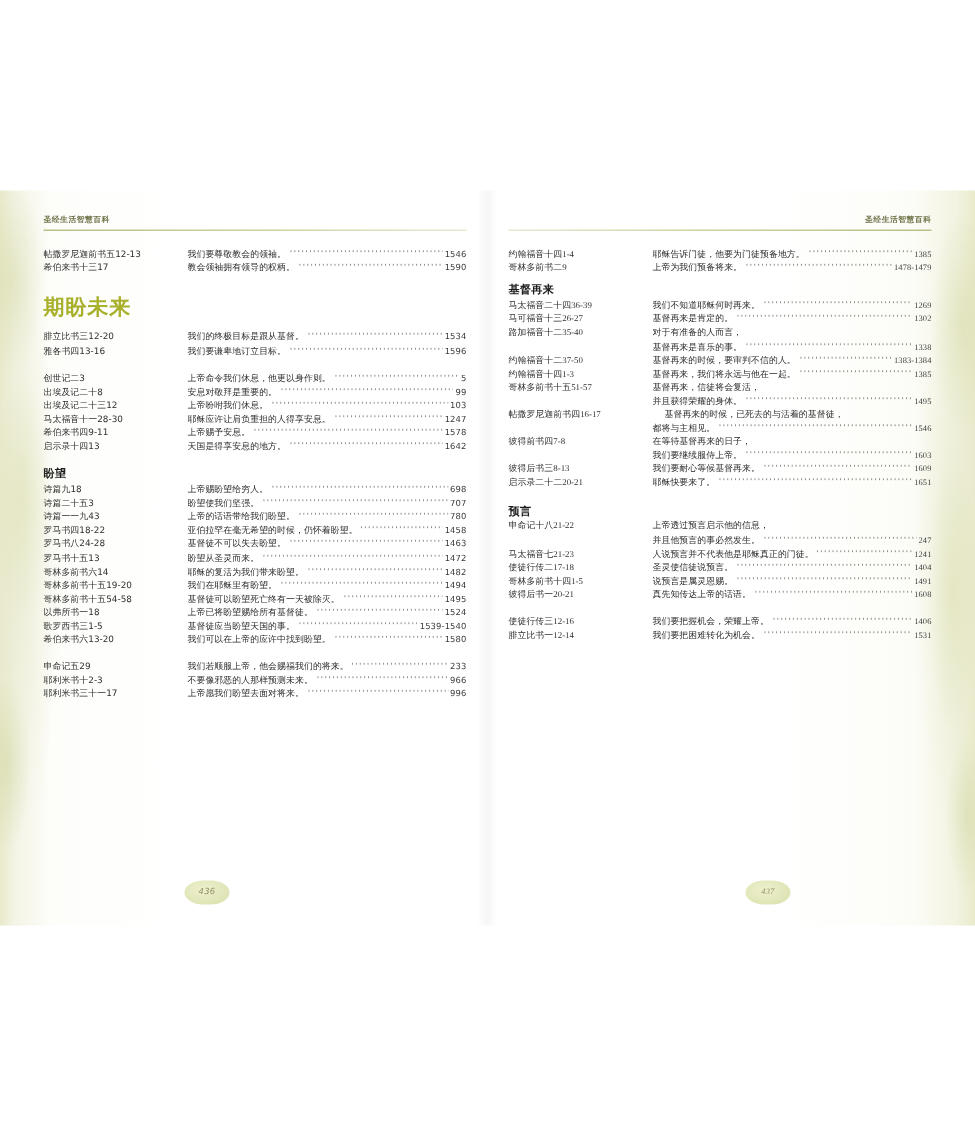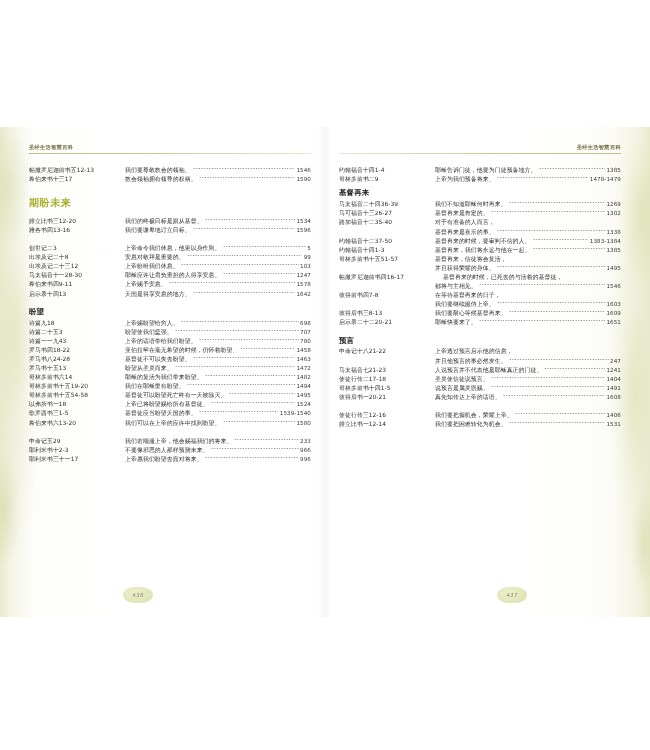--- a/index.html
+++ b/index.html
@@ -35,20 +35,21 @@
   }
   .page.left {
     background:
       radial-gradient(ellipse 60px 300px at 0% 50%, rgba(232,233,205,0.85), rgba(232,233,205,0) 70%),
       linear-gradient(to right, #e9eacb 0px, #f4f4e6 10px, #fdfdfa 34px, #ffffff 120px, #ffffff 100%);
   }
   .page.right {
     background:
       radial-gradient(ellipse 60px 300px at 100% 50%, rgba(232,233,205,0.85), rgba(232,233,205,0) 70%),
       linear-gradient(to left, #e9eacb 0px, #f2f3e0 12px, #fcfcf7 40px, #ffffff 130px, #ffffff 100%);
+    font-family: Liberation Serif, serif;
   }
 
   
   .wash {
     position: absolute;
     top: 0;
     bottom: 0;
     width: 42px;
     pointer-events: none;
     opacity: .75;
@@ -102,21 +103,21 @@
     height: 1px;
     margin-bottom: 12px;
     background: linear-gradient(to right, #b9bf86 0%, #cdd2a4 55%, #e7e9d2 100%);
   }
   .page.right .rule {
     background: linear-gradient(to left, #b9bf86 0%, #cdd2a4 55%, #e7e9d2 100%);
   }
 
   
   .chapter-title {
-    font-size: 10px;
+    font-size: 14px;
     font-weight: bold;
     color: #a8b02c;
     letter-spacing: .6px;
     margin: 13px 0 3px 0;
     line-height: 1.15;
   }
   .section-title {
     font-size: 7.4px;
     font-weight: bold;
     color: #1c1c1c;

